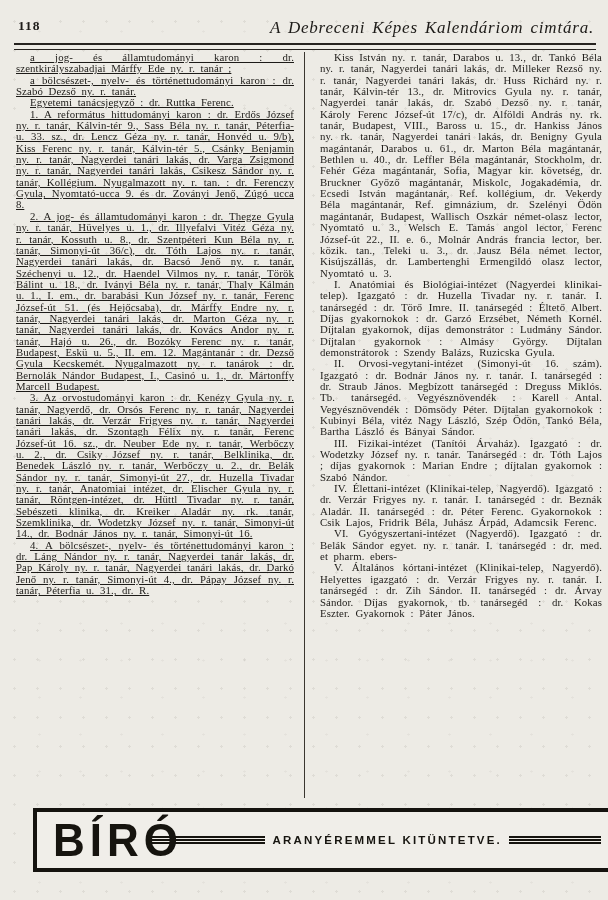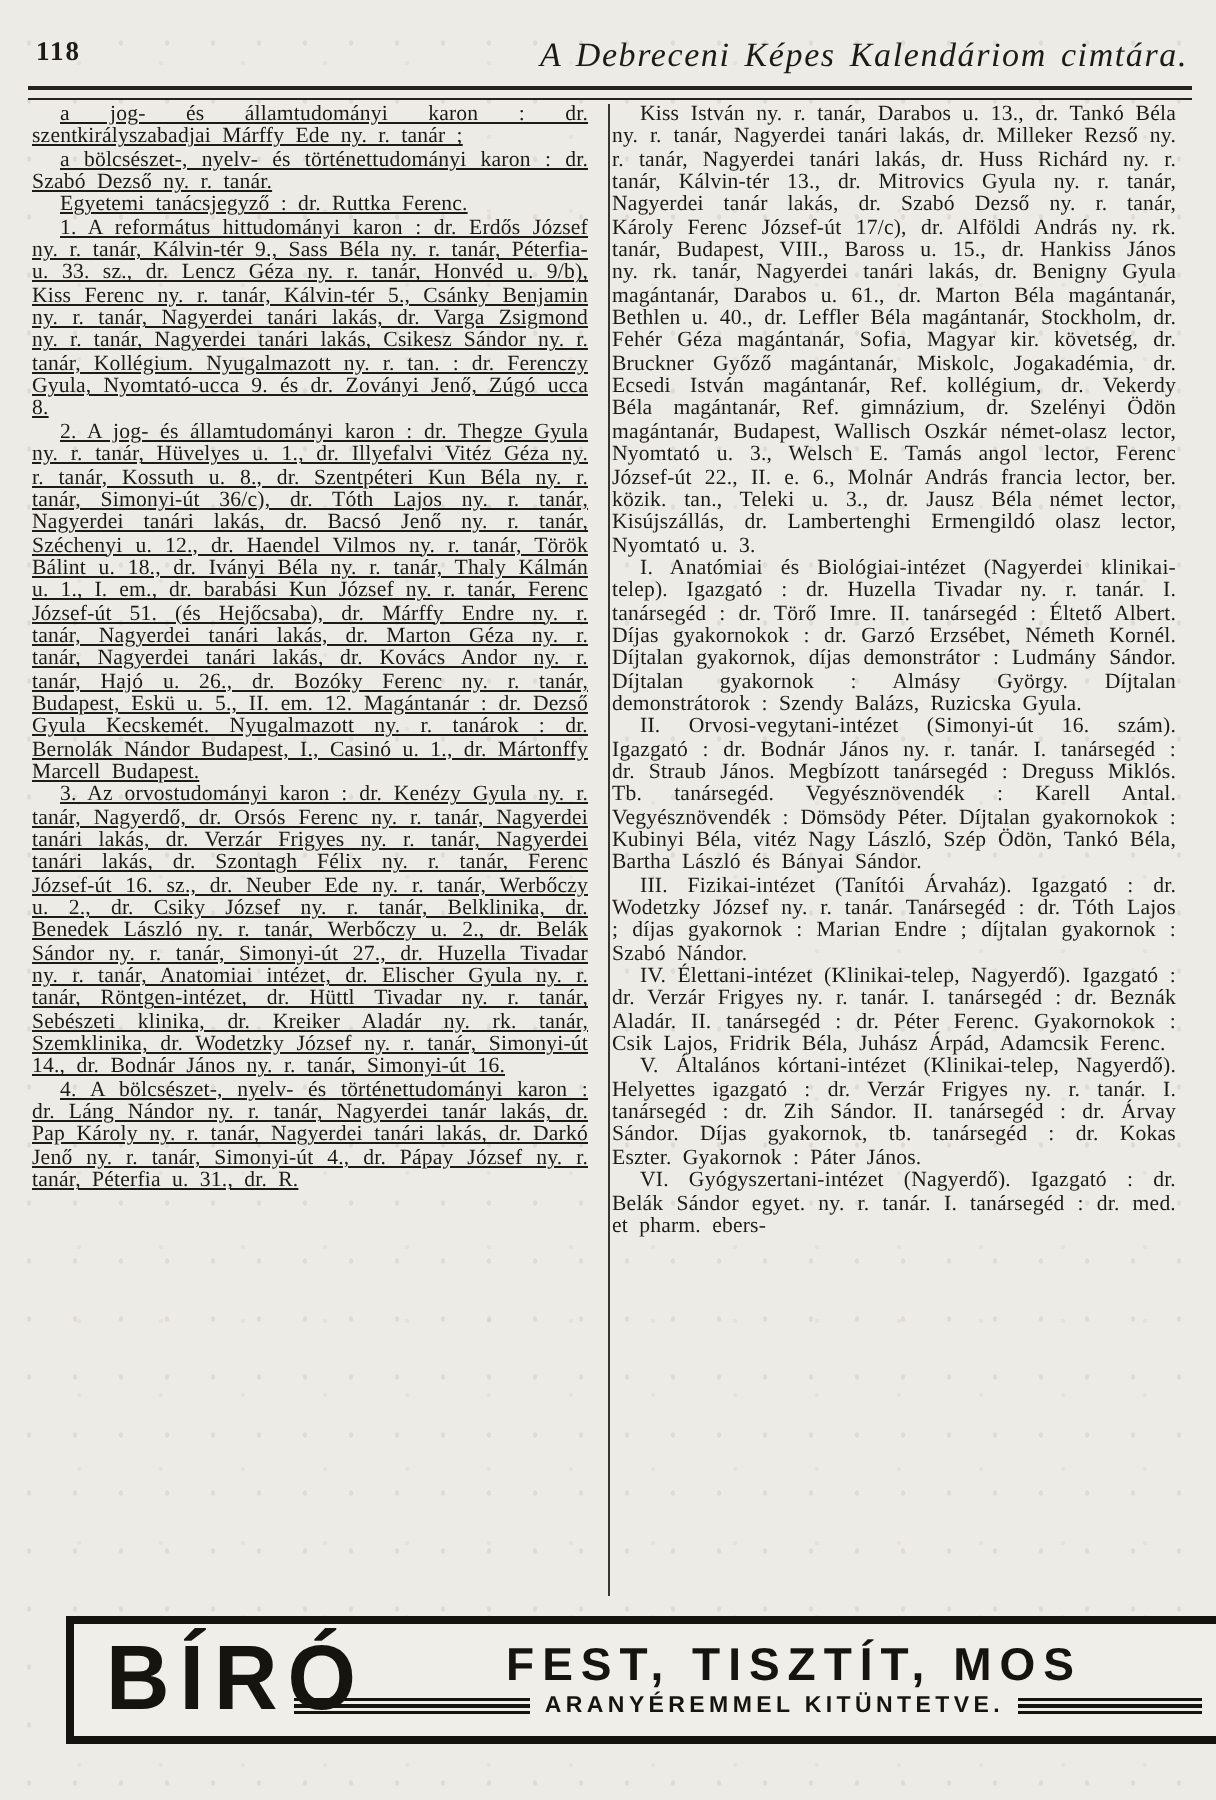--- a/index.html
+++ b/index.html
@@ -22,21 +22,21 @@
     font-style:italic;font-size:17px;letter-spacing:.8px;word-spacing:2px;}
   .hrule{position:absolute;top:43px;left:14px;right:12px;height:4px;
     border-top:2px solid #26231f;border-bottom:1px solid #26231f;}
   
   .columns{position:absolute;top:52px;left:16px;right:12px;bottom:96px;}
   .coldiv{position:absolute;left:288px;top:0;bottom:6px;width:1px;background:#3a362f;}
   .col{position:absolute;top:0;width:278px;text-align:justify;
     font-size:10.8px;line-height:11.35px;letter-spacing:.1px;word-spacing:2.8px;
     hyphens:auto;}
   .col.left{left:0;text-decoration:underline;}
-  .col.right{left:290px;width:282px;}
+  .col.right{left:304px;width:282px;}
   .col p{margin:0;text-indent:14px;}
   
   .ad{position:absolute;left:33px;top:808px;width:548px;height:52px;
     border:4px solid #15130f;background:#f0eee9;
     display:flex;align-items:center;padding:2px 10px 2px 16px;}
   .ad-brand{font-family:"Liberation Sans","DejaVu Sans",sans-serif;
     font-weight:900;font-size:44px;letter-spacing:5px;line-height:1;
     transform:scaleY(1.04);color:#16140f;flex:0 0 auto;padding-right:10px;}
   .ad-right{flex:1;display:flex;flex-direction:column;align-items:center;gap:3px;min-width:0;}
   .ad-line1{font-family:"Liberation Sans","DejaVu Sans",sans-serif;
@@ -72,29 +72,28 @@
     </div>
 
     <div class="coldiv"></div>
 
     <div class="col right">
       <p>Kiss István ny. r. tanár, Darabos u. 13., dr. Tankó Béla ny. r. tanár, Nagyerdei tanári lakás, dr. Milleker Rezső ny. r. tanár, Nagyerdei tanári lakás, dr. Huss Richárd ny. r. tanár, Kálvin-tér 13., dr. Mitrovics Gyula ny. r. tanár, Nagyerdei tanár lakás, dr. Szabó Dezső ny. r. tanár, Károly Ferenc József-út 17/c), dr. Alföldi András ny. rk. tanár, Budapest, VIII., Baross u. 15., dr. Hankiss János ny. rk. tanár, Nagyerdei tanári lakás, dr. Benigny Gyula magántanár, Darabos u. 61., dr. Marton Béla magántanár, Bethlen u. 40., dr. Leffler Béla magántanár, Stockholm, dr. Fehér Géza magántanár, Sofia, Magyar kir. követség, dr. Bruckner Győző magántanár, Miskolc, Jogakadémia, dr. Ecsedi István magántanár, Ref. kollégium, dr. Vekerdy Béla magántanár, Ref. gimnázium, dr. Szelényi Ödön magántanár, Budapest, Wallisch Oszkár német-olasz lector, Nyomtató u. 3., Welsch E. Tamás angol lector, Ferenc József-út 22., II. e. 6., Molnár András francia lector, ber. közik. tan., Teleki u. 3., dr. Jausz Béla német lector, Kisújszállás, dr. Lambertenghi Ermengildó olasz lector, Nyomtató u. 3.</p>
       <p>I. Anatómiai és Biológiai-intézet (Nagyerdei klinikai-telep). Igazgató : dr. Huzella Tivadar ny. r. tanár. I. tanársegéd : dr. Törő Imre. II. tanársegéd : Éltető Albert. Díjas gyakornokok : dr. Garzó Erzsébet, Németh Kornél. Díjtalan gyakornok, díjas demonstrátor : Ludmány Sándor. Díjtalan gyakornok : Almásy György. Díjtalan demonstrátorok : Szendy Balázs, Ruzicska Gyula.</p>
       <p>II. Orvosi-vegytani-intézet (Simonyi-út 16. szám). Igazgató : dr. Bodnár János ny. r. tanár. I. tanársegéd : dr. Straub János. Megbízott tanársegéd : Dreguss Miklós. Tb. tanársegéd. Vegyésznövendék : Karell Antal. Vegyésznövendék : Dömsödy Péter. Díjtalan gyakornokok : Kubinyi Béla, vitéz Nagy László, Szép Ödön, Tankó Béla, Bartha László és Bányai Sándor.</p>
       <p>III. Fizikai-intézet (Tanítói Árvaház). Igazgató : dr. Wodetzky József ny. r. tanár. Tanársegéd : dr. Tóth Lajos ; díjas gyakornok : Marian Endre ; díjtalan gyakornok : Szabó Nándor.</p>
       <p>IV. Élettani-intézet (Klinikai-telep, Nagyerdő). Igazgató : dr. Verzár Frigyes ny. r. tanár. I. tanársegéd : dr. Beznák Aladár. II. tanársegéd : dr. Péter Ferenc. Gyakornokok : Csik Lajos, Fridrik Béla, Juhász Árpád, Adamcsik Ferenc.</p>
+      <p>VI. Gyógyszertani-intézet (Nagyerdő). Igazgató : dr. Belák Sándor egyet. ny. r. tanár. I. tanársegéd : dr. med. et pharm. ebers-</p>
       <p>V. Általános kórtani-intézet (Klinikai-telep, Nagyerdő). Helyettes igazgató : dr. Verzár Frigyes ny. r. tanár. I. tanársegéd : dr. Zih Sándor. II. tanársegéd : dr. Árvay Sándor. Díjas gyakornok, tb. tanársegéd : dr. Kokas Eszter. Gyakornok : Páter János.</p>
-      <p>VI. Gyógyszertani-intézet (Nagyerdő). Igazgató : dr. Belák Sándor egyet. ny. r. tanár. I. tanársegéd : dr. med. et pharm. ebers-</p>
     </div>
   </div>
 
   <div class="ad">
     <div class="ad-brand">BÍRÓ</div>
     <div class="ad-right">
-      <div class="ad-line1">FEST, TISZTÍT, MOS</div>
       <div class="ad-line2-row">
         <span class="tlines l"></span>
         <span class="ad-line2">ARANYÉREMMEL KITÜNTETVE.</span>
         <span class="tlines r"></span>
       </div>
     </div>
   </div>
 
 </div>
 

